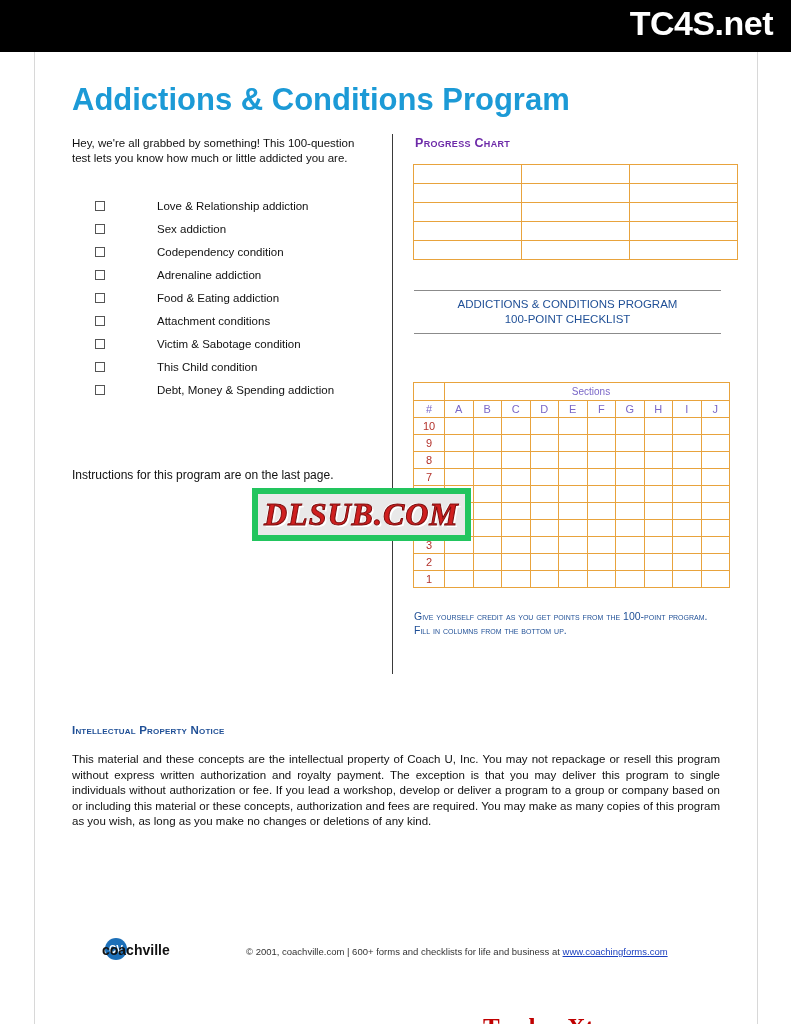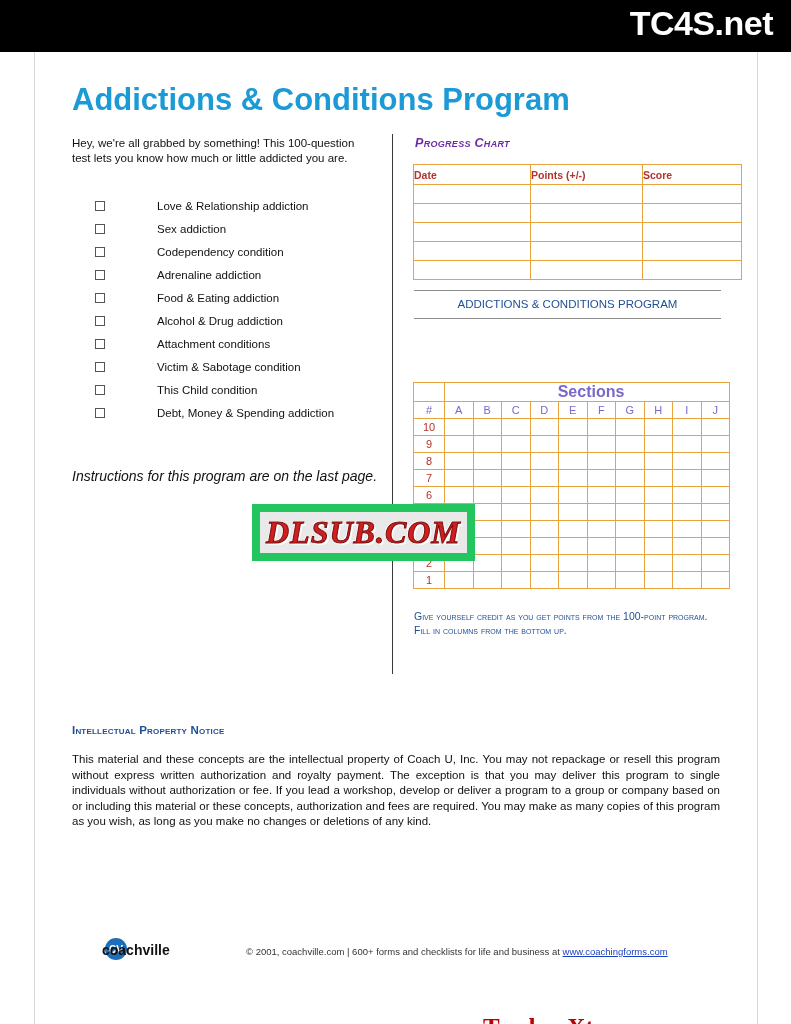--- a/index.html
+++ b/index.html
@@ -99,43 +99,41 @@
   .check-label {
     font-size: 11.5px;
     color: #111111;
     padding-left: 40px;
   }
   .instructions-note {
     position: absolute;
     left: 72px;
     top: 416px;
     width: 320px;
-    font-size: 14px;
-    font-style: italic;
+    font-size: 12px;
     color: #111111;
   }
 
   
   .col-divider {
     position: absolute;
     left: 392px;
     top: 82px;
     width: 1px;
     height: 540px;
     background: #3a3a3a;
   }
 
   
   .progress-head {
     position: absolute;
     left: 415px;
     top: 84px;
     font-size: 12.5px;
     font-weight: bold;
-    font-style: italic;
     color: #6d2aa8;
     font-variant: small-caps;
     letter-spacing: .3px;
     text-align: center;
   }
 
   table.grid {
     border-collapse: collapse;
     table-layout: fixed;
   }
@@ -187,24 +185,24 @@
 
   
   .sections-table {
     position: absolute;
     left: 413px;
     top: 330px;
     width: 317px;
   }
   .sections-table .sec-head {
     height: 17px;
-    font-size: 16px;
+    font-size: 10px;
     color: #7a67c8;
     text-align: center;
-    font-weight: bold;
+    font-weight: normal;
     padding-left: 8px;
   }
   .sections-table .col-head {
     height: 16px;
     font-size: 11px;
     color: #7a67c8;
     text-align: center;
     font-weight: normal;
   }
   .sections-table .rownum {
@@ -227,31 +225,31 @@
     font-size: 10.5px;
     line-height: 13.5px;
     color: #1f4f96;
     font-variant: small-caps;
   }
 
   
   .watermark {
     position: absolute;
     left: 252px;
-    top: 452px;
+    top: 436px;
     font-size: 32px;
     font-weight: bold;
     font-style: italic;
     color: #cf1f1f;
     -webkit-text-stroke: 1px #7a0d0d;
     letter-spacing: 1px;
     background: rgba(255,255,255,0.0);
     text-shadow: 2px 2px 0 #ffffff, -1px -1px 0 #ffffff;
     padding: 2px 6px;
-    border: 8px solid #22c55e;
+    border: 6px solid #22c55e;
     background-color: #e9e9e9;
     font-family: "Liberation Serif", serif;
   }
 
   
   .ip-head {
     position: absolute;
     left: 72px;
     top: 672px;
     font-size: 11.5px;
@@ -350,24 +348,20 @@
     <div class="check-row">
       <span class="check-box"></span>
       <span class="check-label">Adrenaline addiction</span>
     </div>
     <div class="check-row">
       <span class="check-box"></span>
       <span class="check-label">Food &amp; Eating addiction</span>
     </div>
     <div class="check-row">
       <span class="check-box"></span>
-      <span class="check-label">Alcohol &amp; Drug addiction</span>
-    </div>
-    <div class="check-row">
-      <span class="check-box"></span>
       <span class="check-label">Attachment conditions</span>
     </div>
     <div class="check-row">
       <span class="check-box"></span>
       <span class="check-label">Victim &amp; Sabotage condition</span>
     </div>
     <div class="check-row">
       <span class="check-box"></span>
       <span class="check-label">This Child condition</span>
     </div>
@@ -378,25 +372,20 @@
   </div>
 
   <div class="instructions-note">Instructions for this program are on the last page.</div>
 
   <div class="col-divider"></div>
 
   <div class="progress-head">Progress Chart</div>
 
   <table class="grid progress-table">
     <tbody>
-        <tr>
-      <th style="width:116px">Date</th>
-      <th style="width:111px">Points (+/-)</th>
-      <th style="width:98px">Score</th>
-    </tr>
     <tr>
       <td></td>
       <td></td>
       <td></td>
     </tr>
     <tr>
       <td></td>
       <td></td>
       <td></td>
     </tr>
@@ -415,20 +404,21 @@
       <td></td>
       <td></td>
     </tr>
   </tbody>
     </table>
 
   <div class="cl-title-box">
     <div class="cl-title-rule"></div>
     <div class="cl-title-text">
       <div>ADDICTIONS &amp; CONDITIONS PROGRAM</div>
+      <div>100-POINT CHECKLIST</div>
     </div>
     <div class="cl-title-rule"></div>
   </div>
 
   <table class="grid sections-table">
     <tbody>
         <tr>
       <td style="width:30px; border-right:1px solid #E8A33D;"></td>
       <td class="sec-head" colspan="10">Sections</td>
     </tr>

